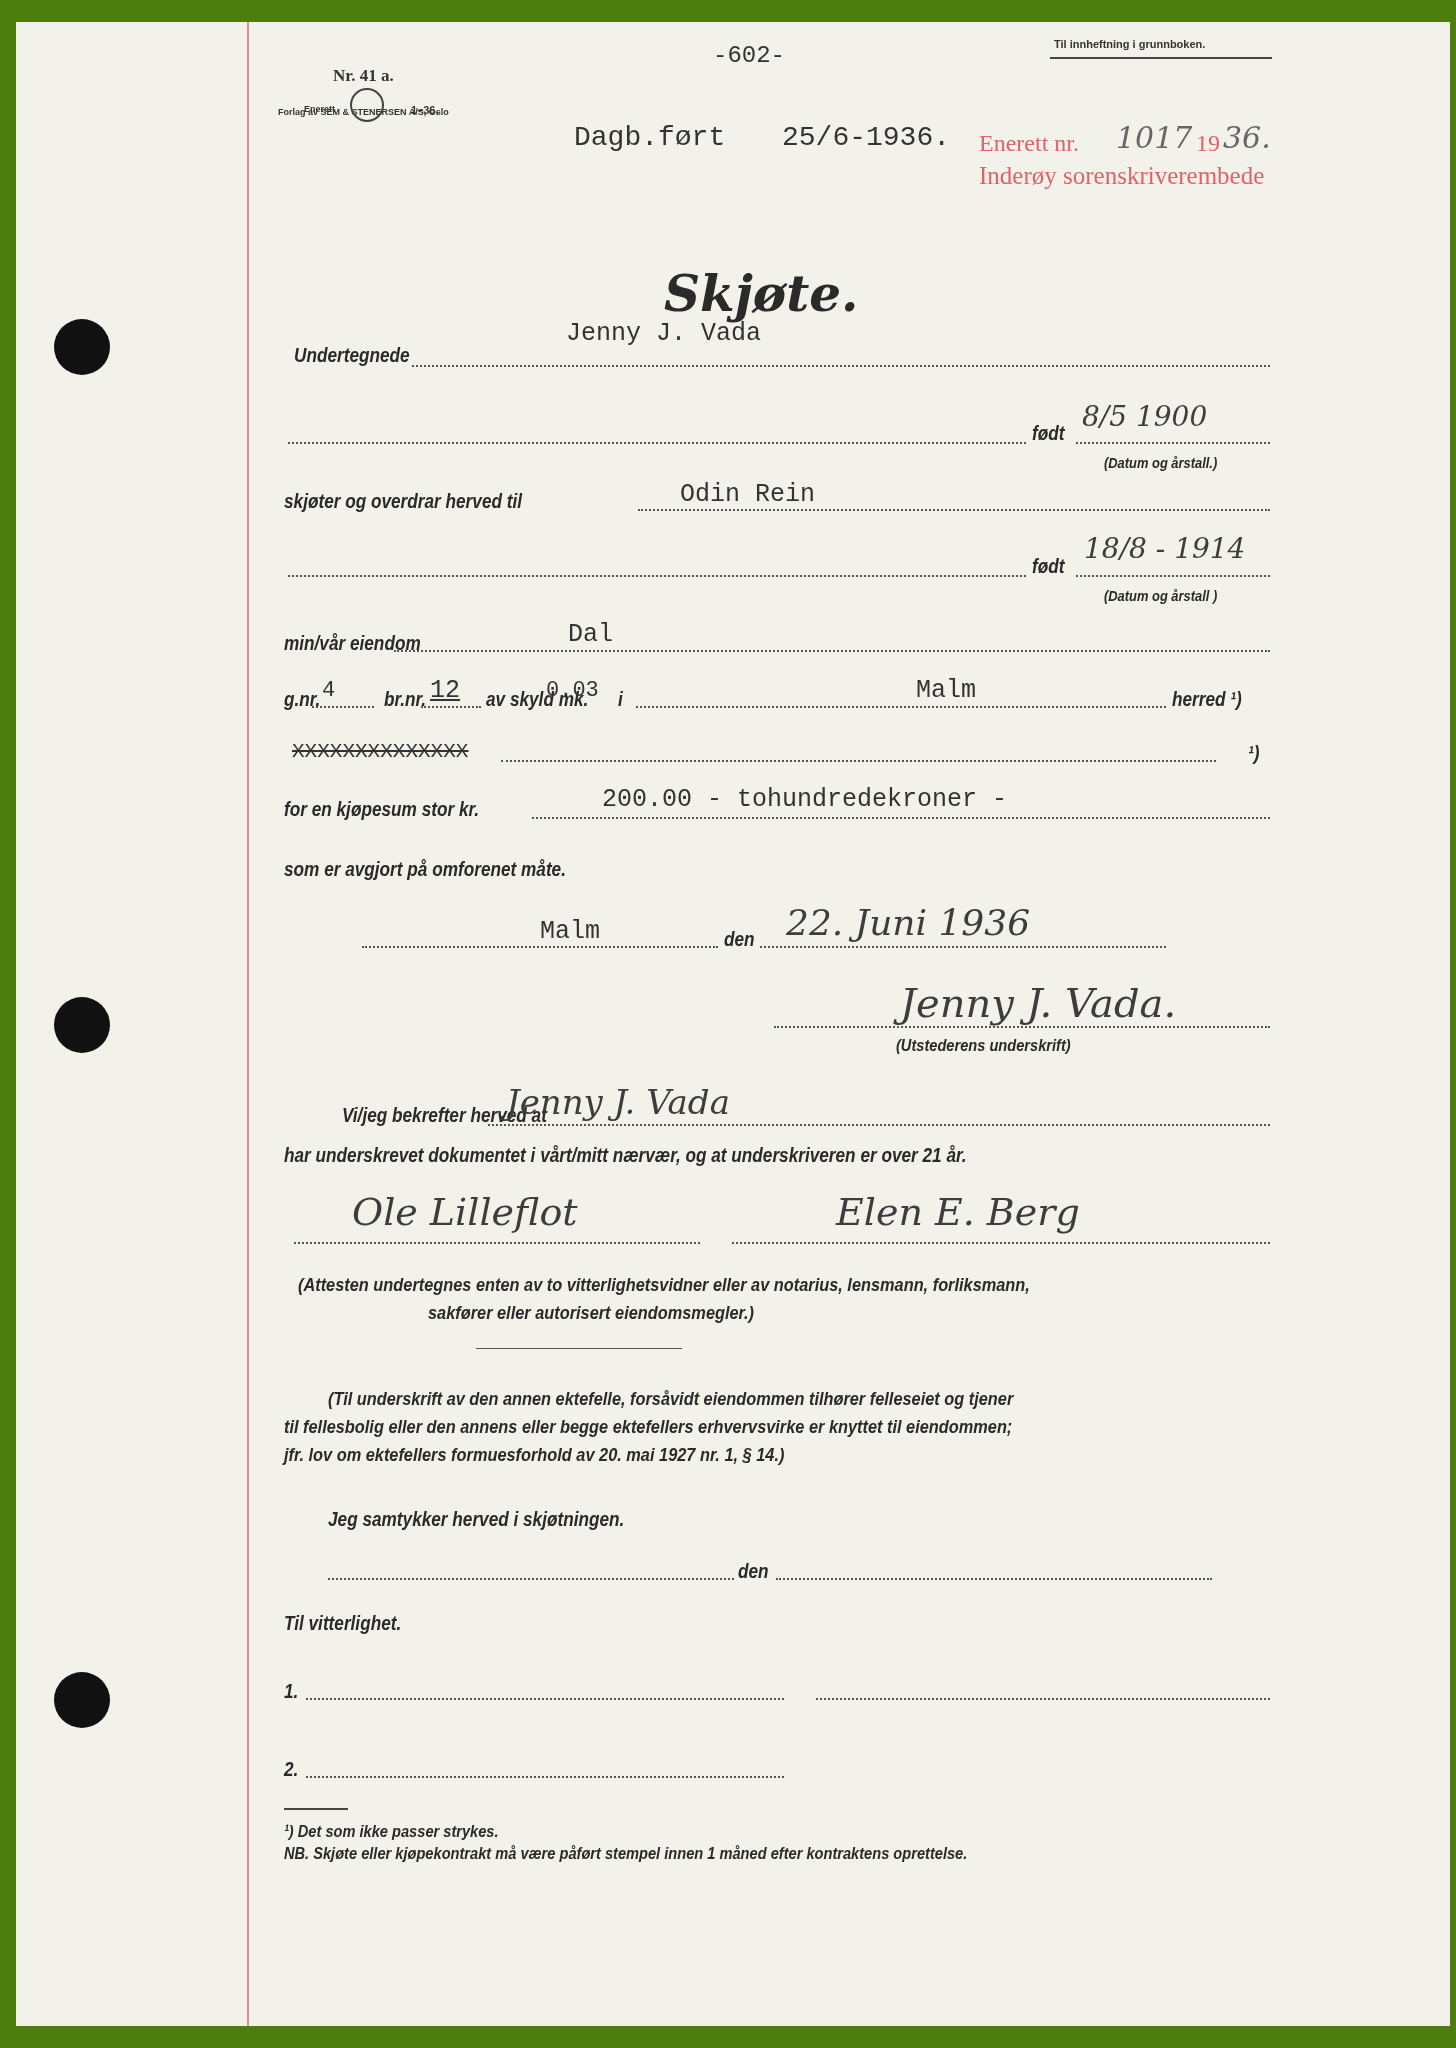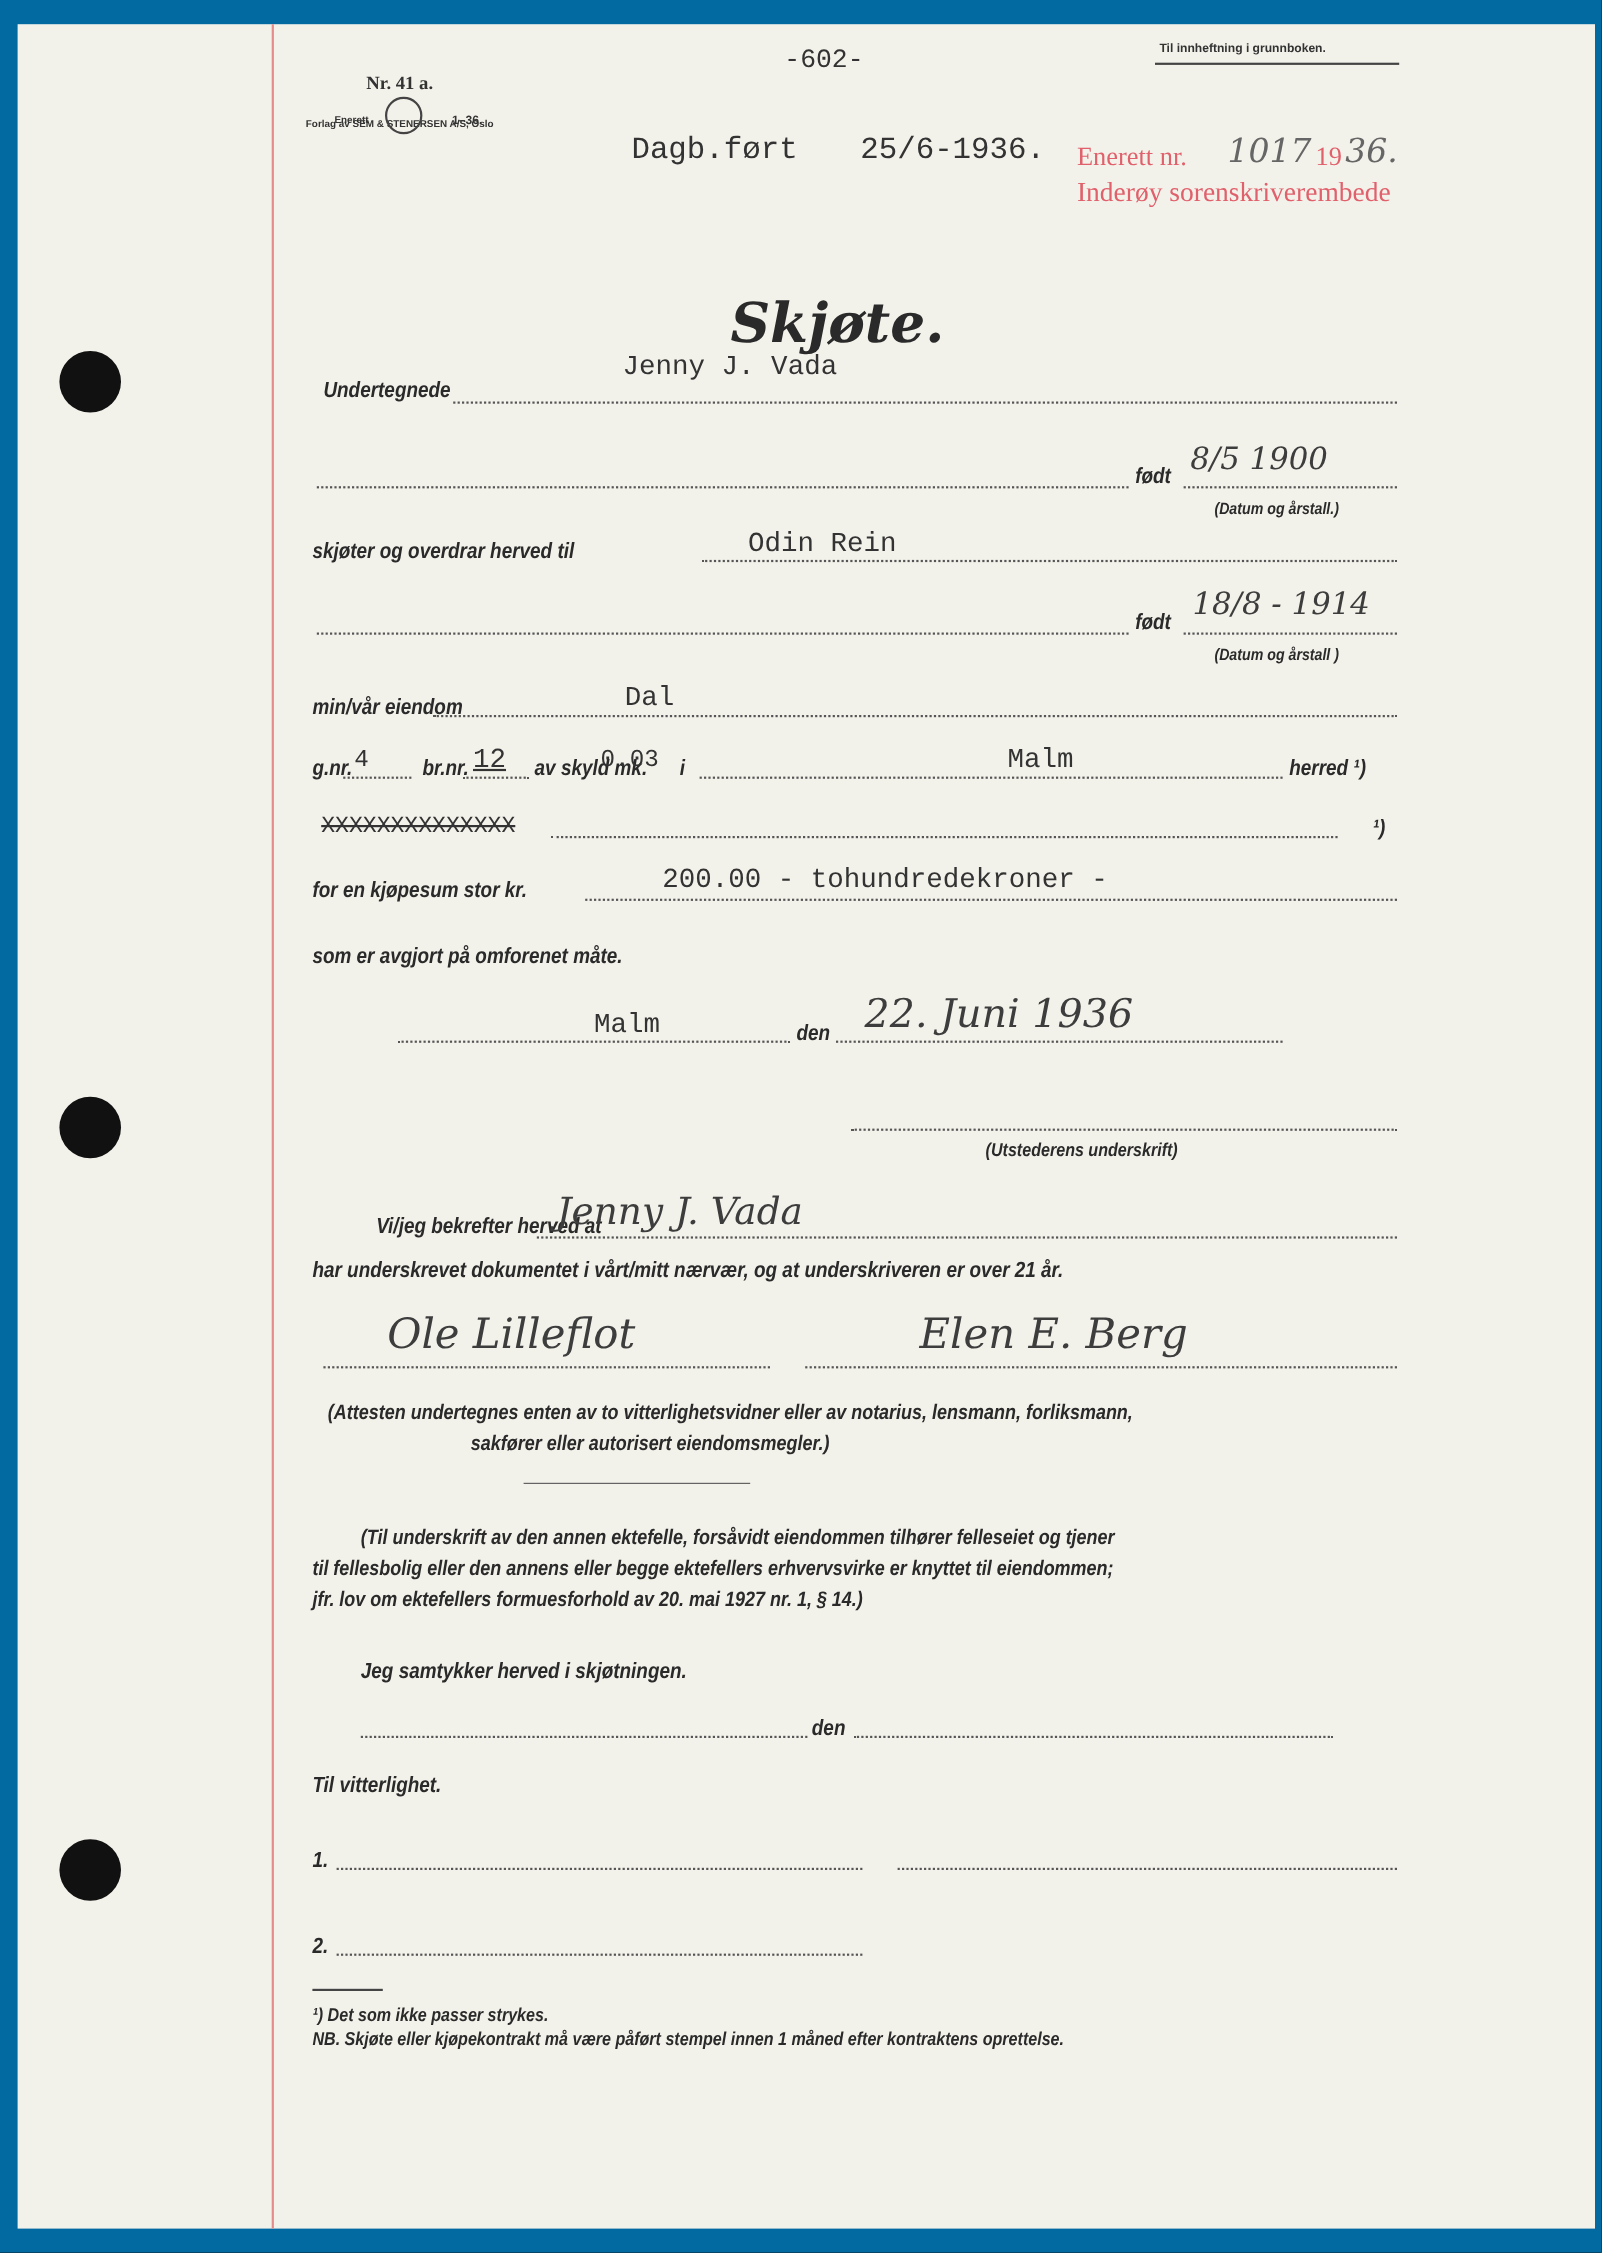--- a/index.html
+++ b/index.html
@@ -1,16 +1,16 @@
 <!DOCTYPE html>
 <html><head>
   <meta charset="utf-8">
   <style>
     html, body { margin: 0; padding: 0; background: #0c0c0c; }
-    #canvas { position: relative; width: 1456px; height: 2048px; background: #0369a1; overflow: hidden; }
+    #canvas { position: relative; width: 1456px; height: 2048px; background: #4d7c0f; overflow: hidden; }
     #paper { position: absolute; left: 16px; top: 22px; width: 1434px; height: 2004px; background: #f3f2ea; }
     .margin-line { position: absolute; left: 231px; top: 0; width: 2px; height: 100%; background: #e58b8b; }
     .hole { position: absolute; width: 56px; height: 56px; border-radius: 50%; background: #111; }
     .abs { position: absolute; white-space: nowrap; }
     .print { font-family: "Liberation Sans", sans-serif; font-style: italic; font-weight: bold; color: #2a2a2a; font-size: 20px; transform: scaleX(0.86); transform-origin: left center; }
     .print-sm { font-size: 15px; }
     .print-note { font-size: 19px; }
     .typed { font-family: "Liberation Mono", monospace; color: #333; font-size: 25px; }
     .hand { font-family: "DejaVu Serif", serif; font-style: italic; color: #3d3d3d; font-size: 30px; }
     .stamp { font-family: "Liberation Serif", serif; color: #e0606c; font-size: 24px; }
@@ -98,20 +98,21 @@
     <div class="abs typed" style="left:586px; top:763px;">200.00 - tohundredekroner -</div>
     <div class="abs print" style="left:268px; top:836px;">som er avgjort på omforenet måte.</div>
 
     <div class="dots" style="left:346px; top:924px; width:356px;"></div>
     <div class="abs typed" style="left:524px; top:895px;">Malm</div>
     <div class="abs print" style="left:708px; top:906px;">den</div>
     <div class="dots" style="left:744px; top:924px; width:406px;"></div>
     <div class="abs hand" style="left:770px; top:880px; font-size:36px;">22. Juni 1936</div>
 
     <div class="dots" style="left:758px; top:1004px; width:496px;"></div>
+    <div class="abs hand" style="left:884px; top:958px; font-size:40px;">Jenny J. Vada.</div>
     <div class="abs print print-sm" style="left:880px; top:1014px; font-size:17px;">(Utstederens underskrift)</div>
 
     <div class="abs print" style="left:326px; top:1082px;">Vi/jeg bekrefter herved at</div>
     <div class="dots" style="left:472px; top:1102px; width:782px;"></div>
     <div class="abs hand" style="left:490px; top:1060px; font-size:34px;">Jenny J. Vada</div>
     <div class="abs print" style="left:268px; top:1122px;">har underskrevet dokumentet i vårt/mitt nærvær, og at underskriveren er over 21 år.</div>
 
     <div class="dots" style="left:278px; top:1220px; width:406px;"></div>
     <div class="abs hand" style="left:336px; top:1168px; font-size:38px;">Ole Lilleflot</div>
     <div class="dots" style="left:716px; top:1220px; width:538px;"></div>

